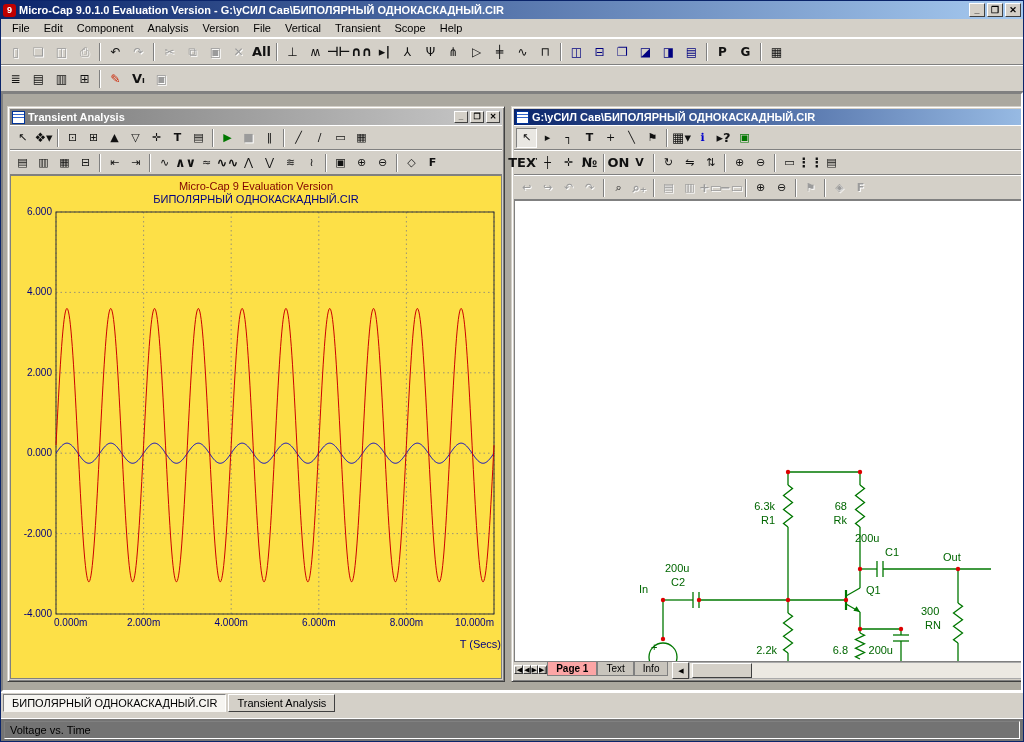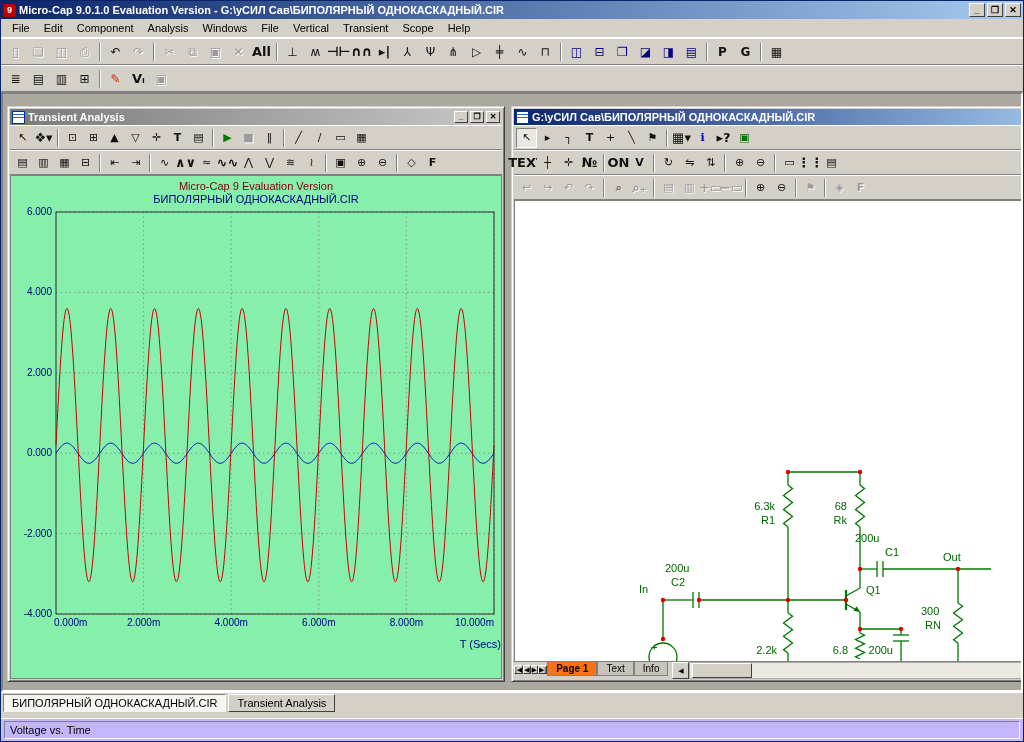--- a/index.html
+++ b/index.html
@@ -57,21 +57,21 @@
     border:2px solid; border-color:#808080 #fff #fff #808080; }
   .child { position:absolute; background:#d4d0c8; padding:2px;
     border:1px solid; border-color:#d4d0c8 #404040 #404040 #d4d0c8;
     box-shadow: inset 1px 1px 0 #fff, inset -1px -1px 0 #808080;
     display:flex; flex-direction:column; }
   #analysis-window { left:4px;  top:12px; width:498px; height:576px; }
   #schematic-window{ left:508px; top:12px; width:568px; height:576px; }
   .child .toolbar { height:25px; }
 
   
-  #chart-area { flex:1; background:#86efac; border:1px solid #808080; overflow:hidden;
+  #chart-area { flex:1; background:#fde047; border:1px solid #808080; overflow:hidden;
     display:flex; flex-direction:column; padding-top:4px; }
   .chart-title    { text-align:center; color:#800000; font-size:11px; height:13px; }
   .chart-subtitle { text-align:center; color:#000080; font-size:11px; height:13px; }
   #chart-plot { display:block; margin:0 auto; }
   .chart-legend { height:16px; display:flex; gap:18px; padding-left:46px; font-size:11px; }
   .legend-item { text-decoration:underline; }
   .chart-xlabel { text-align:right; color:#000080; font-size:11px; height:14px; }
 
   
   #canvas-wrap { flex:1; position:relative; background:#fff; border:1px solid #808080; overflow:hidden; }
@@ -84,34 +84,34 @@
   .vscroll .track { flex:1; position:relative; }
   .vscroll .thumb { position:absolute; left:0; top:88px; width:16px; height:52px; background:#d4d0c8;
     border:1px solid; border-color:#fff #404040 #404040 #fff; }
 
   
   #page-tabbar { height:17px; display:flex; align-items:stretch; background:#d4d0c8; }
   .nav-btn { width:17px; background:#d4d0c8; border:1px solid; border-color:#fff #404040 #404040 #fff;
     font-size:7px; text-align:center; line-height:15px; flex:none; }
   .page-tab { padding:1px 8px; border:1px solid #808080; border-top:none; background:#c8c4bc;
     font-size:10px; line-height:14px; flex:none; }
-  .page-tab.active { background:#f97316; font-weight:bold; }
+  .page-tab.active { background:#fca5a5; font-weight:bold; }
   .hscroll { flex:1; display:flex; margin-left:4px; }
   .hscroll .track { flex:1; position:relative; background:#ece9e2; border:1px solid #aaa; }
   .hscroll .thumb { position:absolute; left:2px; top:0; width:60px; height:100%; background:#d4d0c8;
     border:1px solid; border-color:#fff #404040 #404040 #fff; }
 
   
   #doc-tabbar { height:20px; display:flex; align-items:flex-end; gap:2px; padding:1px 2px 0 2px;
     background:#d4d0c8; border-top:1px solid #fff; }
   .doc-tab { height:18px; padding:2px 8px; background:#d4d0c8;
     border:1px solid; border-color:#fff #404040 #404040 #fff; font-size:11px; }
   .doc-tab.active { background:#f6f5f1; border-color:#808080 #fff #f6f5f1 #808080; }
   #bottom-gap { height:6px; background:#d4d0c8; }
-  #statusbar { height:23px; background:#c4b5fd; padding:2px 3px; border-top:1px solid #fff; }
+  #statusbar { height:23px; background:#737373; padding:2px 3px; border-top:1px solid #fff; }
   #statusbar .panel { height:100%; display:flex; align-items:center; padding-left:5px;
     border:1px solid; border-color:#808080 #fff #fff #808080; }
 </style>
 </head>
 <body>
 
 <div id="app">
 
   <div class="titlebar">
     <span class="app-icon">9</span>
@@ -121,21 +121,21 @@
       <span class="win-btn">❐</span>
       <span class="win-btn">✕</span>
     </span>
   </div>
 
   <div id="menubar">
       <span class="menu-item">File</span>
       <span class="menu-item">Edit</span>
       <span class="menu-item">Component</span>
       <span class="menu-item">Analysis</span>
-      <span class="menu-item">Windows</span>
+      <span class="menu-item">Version</span>
       <span class="menu-item">File</span>
       <span class="menu-item">Vertical</span>
       <span class="menu-item">Transient</span>
       <span class="menu-item">Scope</span>
       <span class="menu-item">Help</span>
     </div>
 
   <div id="main-toolbar-1" class="toolbar">
       <button class="tb-btn disabled">
         <span class="glyph">▯</span>

